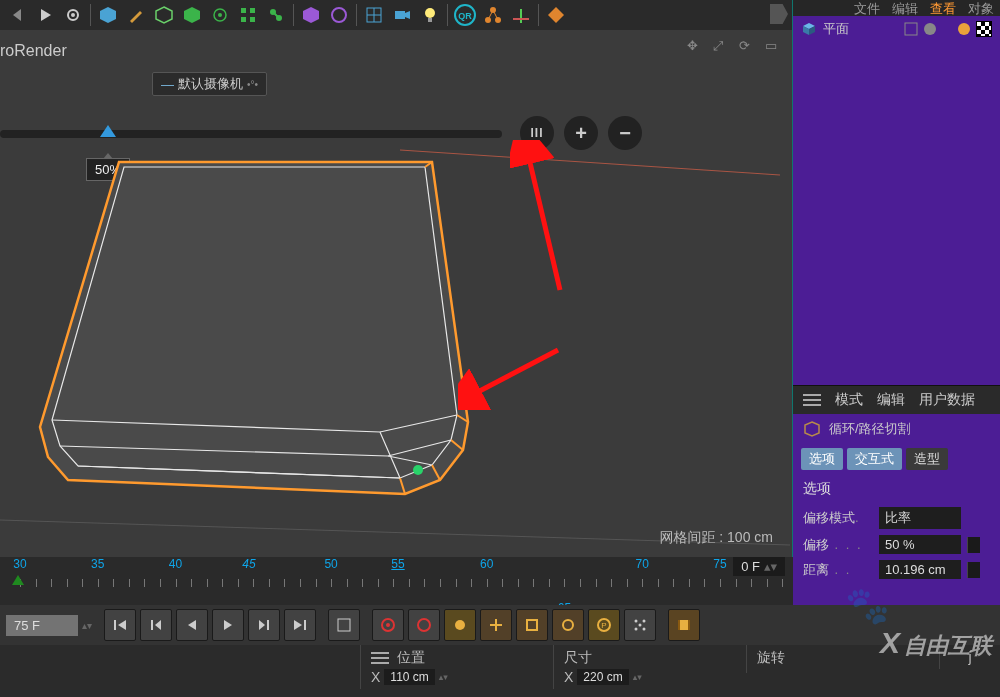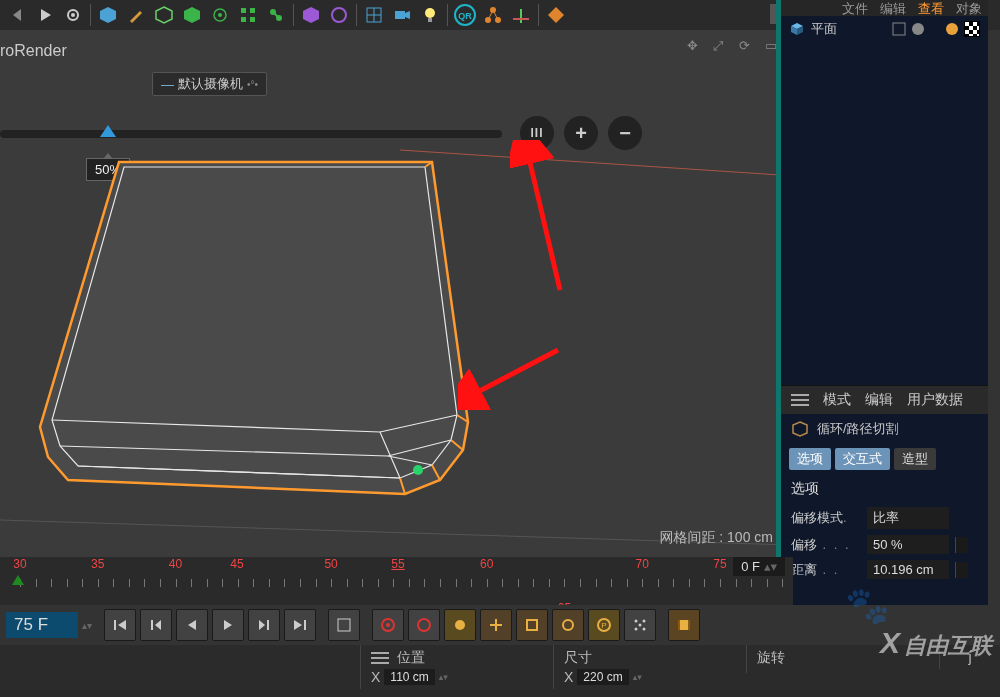--- a/index.html
+++ b/index.html
@@ -114,23 +114,23 @@
 
   .grid-spacing {
     position: absolute;
     bottom: 10px; right: 20px;
     color: #bbb;
     font-size: 14px;
   }
 
   .right-panel {
     position: absolute;
-    top: 0; right: 12px; bottom:0; width: 207px;
-    background: #0f172a;
-    border-left: 5px solid #0f766e;
+    top: 0; right: 0; bottom:0; width: 207px;
+    background: #4c1d95;
+    border-left: 1px solid #0f766e;
   }
   .rp-top-tabstrip {
     height: 16px;
     background: #262626;
     display:flex; justify-content:flex-end; gap:12px;
     font-size:13px;
     padding-right:6px;
     color:#999;
   }
   .rp-top-tabstrip .actv { color:#ff9933; }
@@ -195,21 +195,21 @@
   }
   .spinner { width:12px;height:16px; background:#1a1a1a; border-left:1px solid #444;}
 
   
   .timeline {
     position:absolute;
     bottom: 92px; left:0; width:793px;
     height: 48px;
     background:#2a2a2a;
   }
-  .ruler { position:relative; height:26px; color:#ef4444; font-size:12px; }
+  .ruler { position:relative; height:26px; color:#0ea5e9; font-size:12px; }
   .ruler .tick { position:absolute; top:0; text-align:center; transform:translateX(-50%);}
   .ruler-mark { position:absolute; top:22px; width:1px; height:8px; background:#777;}
   .frame-field {
     position:absolute; right:8px; top:0px;
     background:#1b1b1b; color:#ddd; padding:2px 8px; font-size:13px;
     display:flex; align-items:center; gap:4px;
   }
   .timeline .blue-cursor{
     position:absolute; top:18px; left:12px;
     width:0;height:0;
@@ -219,21 +219,21 @@
   }
 
   .transport {
     position:absolute;
     bottom: 52px; left:0; width:1000px; height:40px;
     background:#333;
     display:flex; align-items:center; gap:4px;
     padding:0 6px;
   }
   .tfield {
-    background:#0c4a6e; color:#ddd; padding:3px 8px; font-size:17px;
+    background:#737373; color:#ddd; padding:3px 8px; font-size:13px;
     width:56px;
   }
   .tbtn {
     width:30px;height:30px;
     background:#424242;
     border:1px solid #1a1a1a;
     display:flex;align-items:center;justify-content:center;
     color:#ccc;
     border-radius:2px;
   }
@@ -545,21 +545,21 @@
       <div class="ruler-mark" style="left: 113.333px;"></div>
       <div class="ruler-mark" style="left: 128.889px;"></div>
       <div class="ruler-mark" style="left: 144.444px;"></div>
       <div class="ruler-mark" style="left: 160px;"></div>
       <div class="tick" style="left: 175.556px;">40</div>
       <div class="ruler-mark" style="left: 175.556px;"></div>
       <div class="ruler-mark" style="left: 191.111px;"></div>
       <div class="ruler-mark" style="left: 206.667px;"></div>
       <div class="ruler-mark" style="left: 222.222px;"></div>
       <div class="ruler-mark" style="left: 237.778px;"></div>
-      <div class="tick" style="left: 237px;">45</div>
+      <div class="tick" style="left: 249px; font-style: italic;">45</div>
       <div class="ruler-mark" style="left: 253.333px;"></div>
       <div class="ruler-mark" style="left: 268.889px;"></div>
       <div class="ruler-mark" style="left: 284.444px;"></div>
       <div class="ruler-mark" style="left: 300px;"></div>
       <div class="ruler-mark" style="left: 315.556px;"></div>
       <div class="tick" style="left: 331.111px;">50</div>
       <div class="ruler-mark" style="left: 331.111px;"></div>
       <div class="ruler-mark" style="left: 346.667px;"></div>
       <div class="ruler-mark" style="left: 362.222px;"></div>
       <div class="ruler-mark" style="left: 377.778px;"></div>

